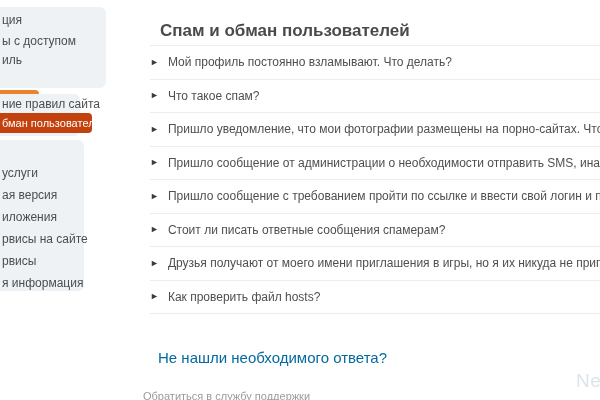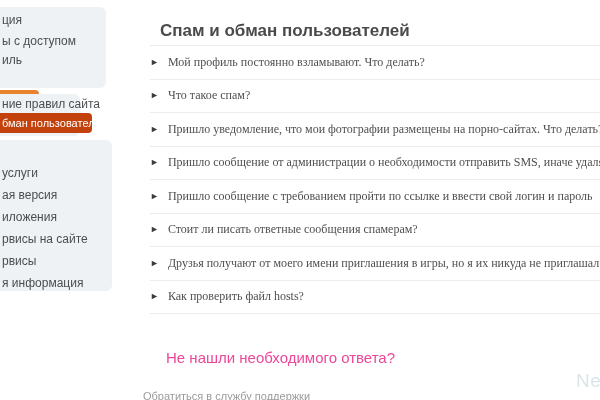--- a/index.html
+++ b/index.html
@@ -13,21 +13,21 @@
 
   
   .sidebar{position:absolute;left:0;top:0;width:120px;height:400px;}
   .panel{
     position:absolute;left:0;
     background:#eef2f5;
     border-radius:0 6px 6px 0;
   }
   .p1{top:7px;height:81px;width:106px;}
   .p2{top:94px;height:42px;width:80px;}
-  .p3{top:140px;height:151px;width:112px;}
+  .p3{top:140px;height:151px;width:84px;}
   .s-item{
     position:absolute;left:0;height:16px;line-height:16px;
     font-size:12px;color:#4b4e51;white-space:nowrap;cursor:pointer;
     padding-left:2px;
   }
   .s-btn{
     position:absolute;left:0;top:59px;height:19px;line-height:19px;
     background:#e8832e;color:#ffffff;font-size:16px;
     border-radius:0 4px 4px 0;padding:0 4px 0 2px;cursor:pointer;
     white-space:nowrap;
@@ -53,25 +53,25 @@
   .row{
     height:33.5px;box-sizing:border-box;
     border-top:1px solid #ececec;
     display:flex;align-items:center;
     white-space:nowrap;cursor:pointer;
   }
   .arr{
     font-size:9px;color:#3c3c3c;margin-right:9px;flex:0 0 auto;
     line-height:1;
   }
-  .qt{font-size:12px;color:#4f4f4f;font-family:Liberation Serif, serif;}
+  .qt{font-size:12px;color:#4f4f4f;}
 
   .f-head{
-    position:absolute;left:16px;top:349px;
-    font-size:15px;color:#ec4899;white-space:nowrap;
+    position:absolute;left:8px;top:349px;
+    font-size:15px;color:#0369a1;white-space:nowrap;
   }
   .f-link{
     position:absolute;left:-7px;top:390px;
     font-size:11px;color:#9b9b9b;white-space:nowrap;cursor:pointer;
   }
   .watermark{
     position:absolute;left:551px;top:370px;
     font-size:19px;color:#dbe5ea;letter-spacing:.5px;margin-left:25px;
   }
 </style>

